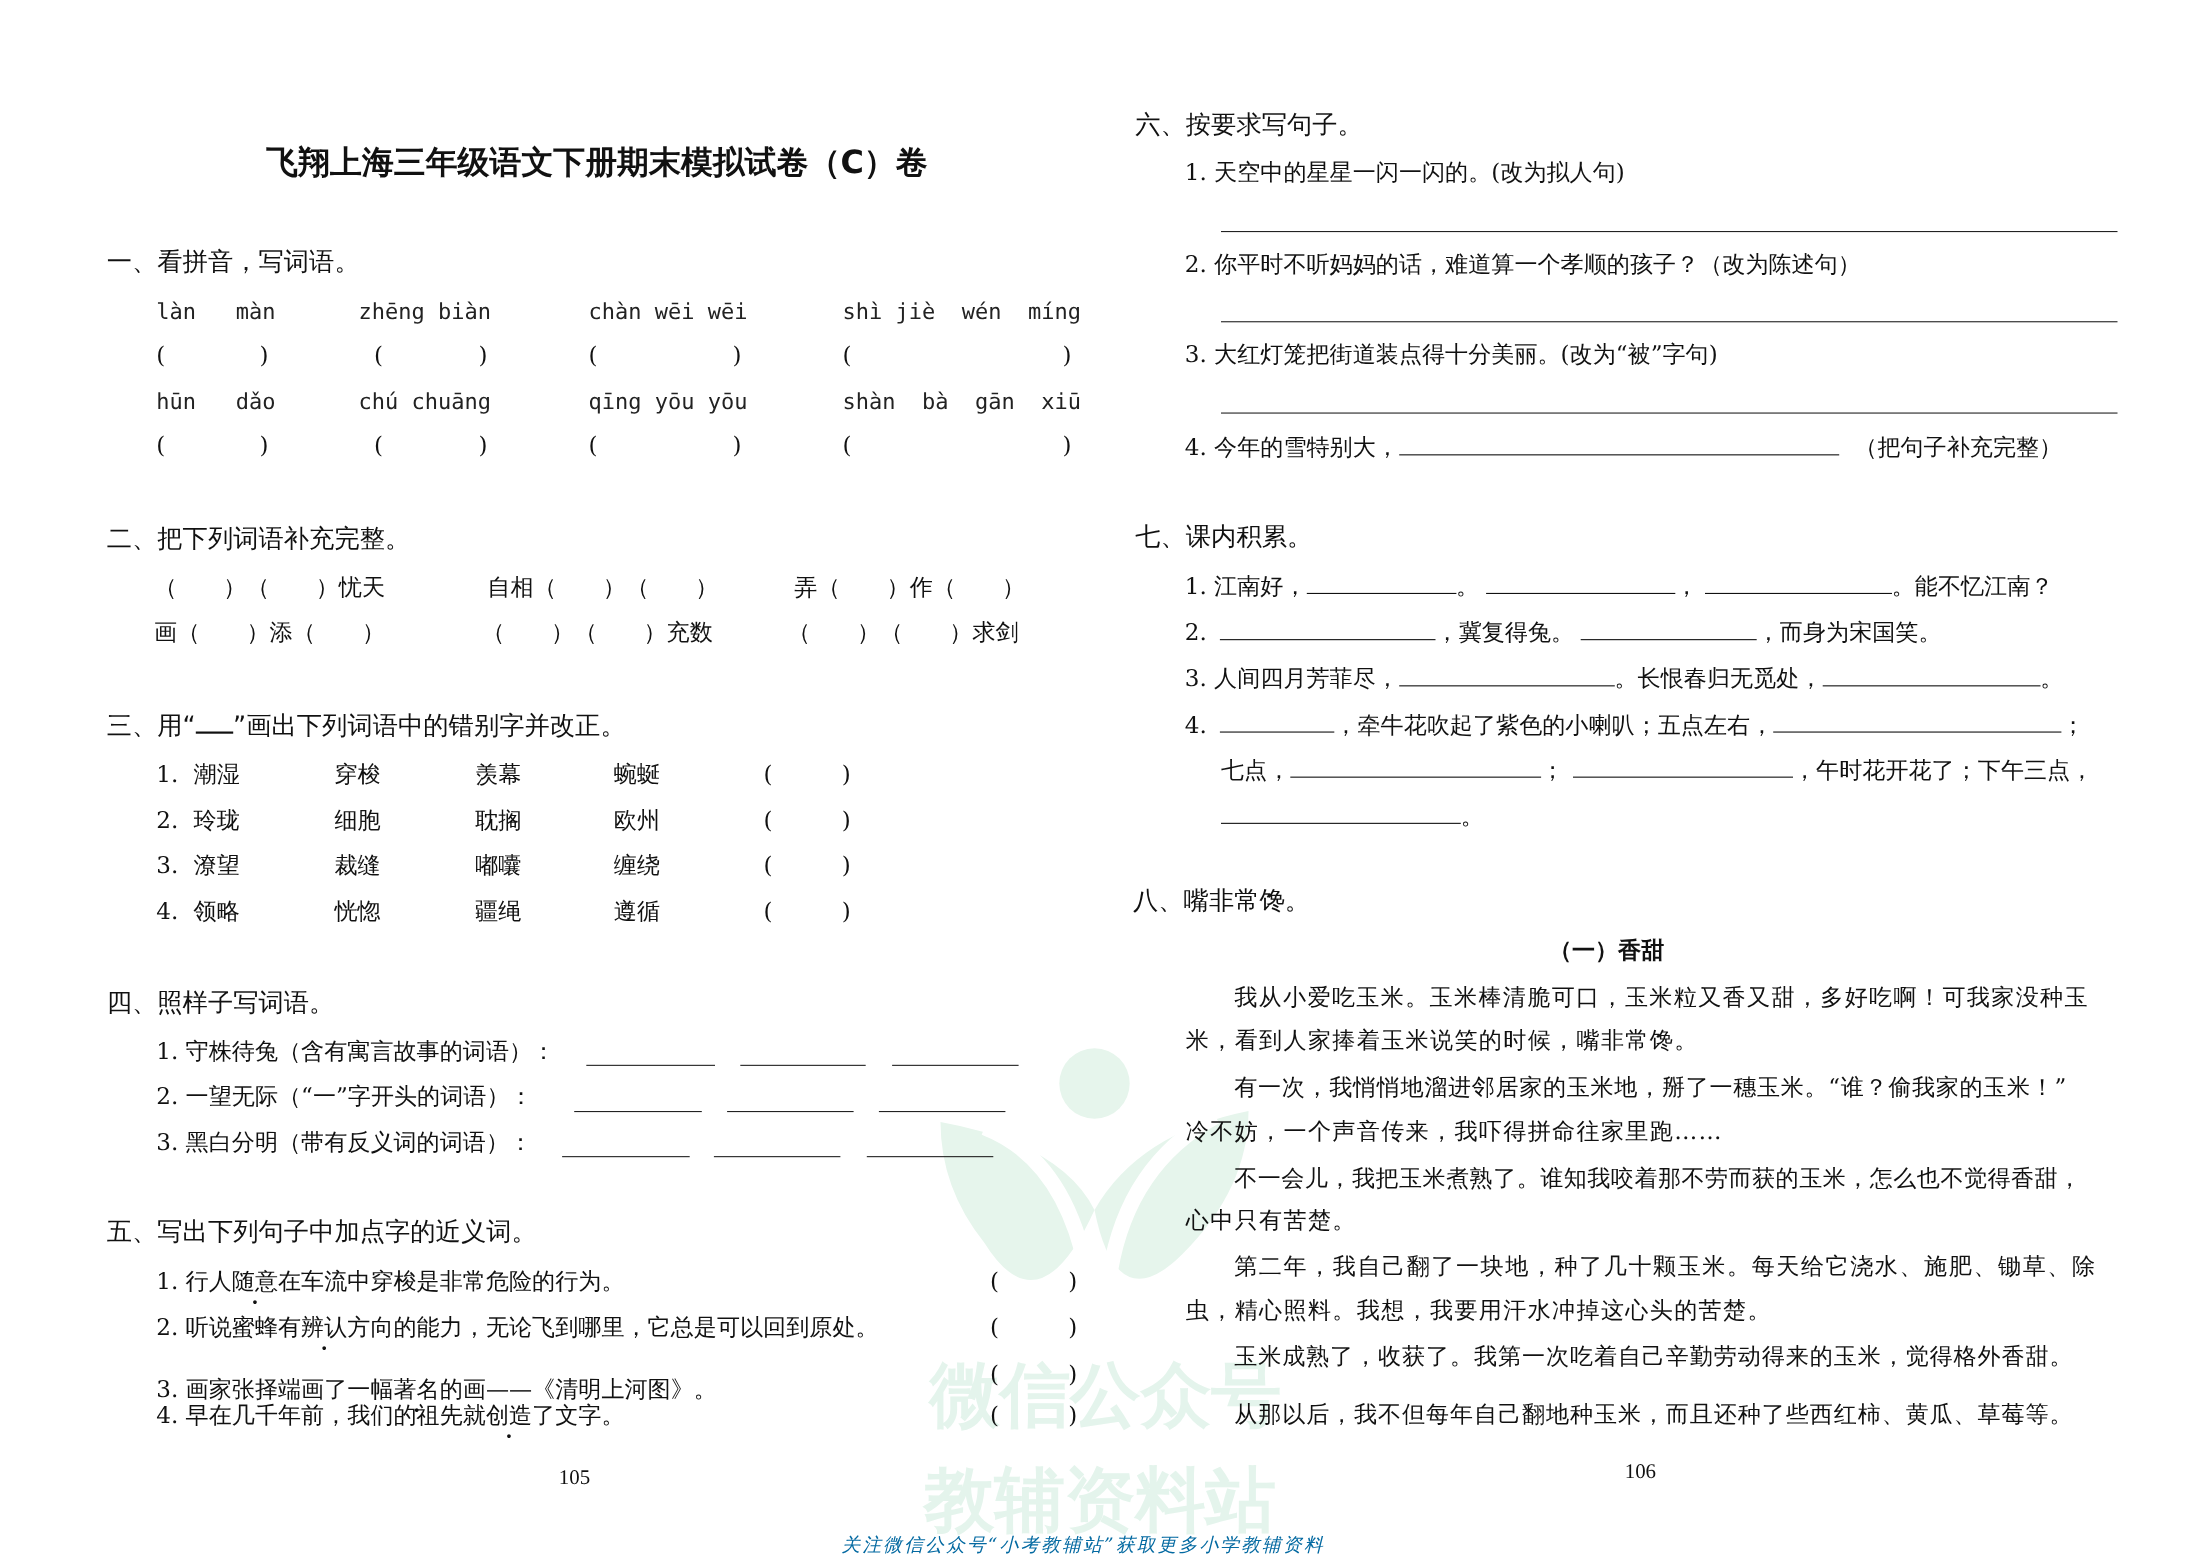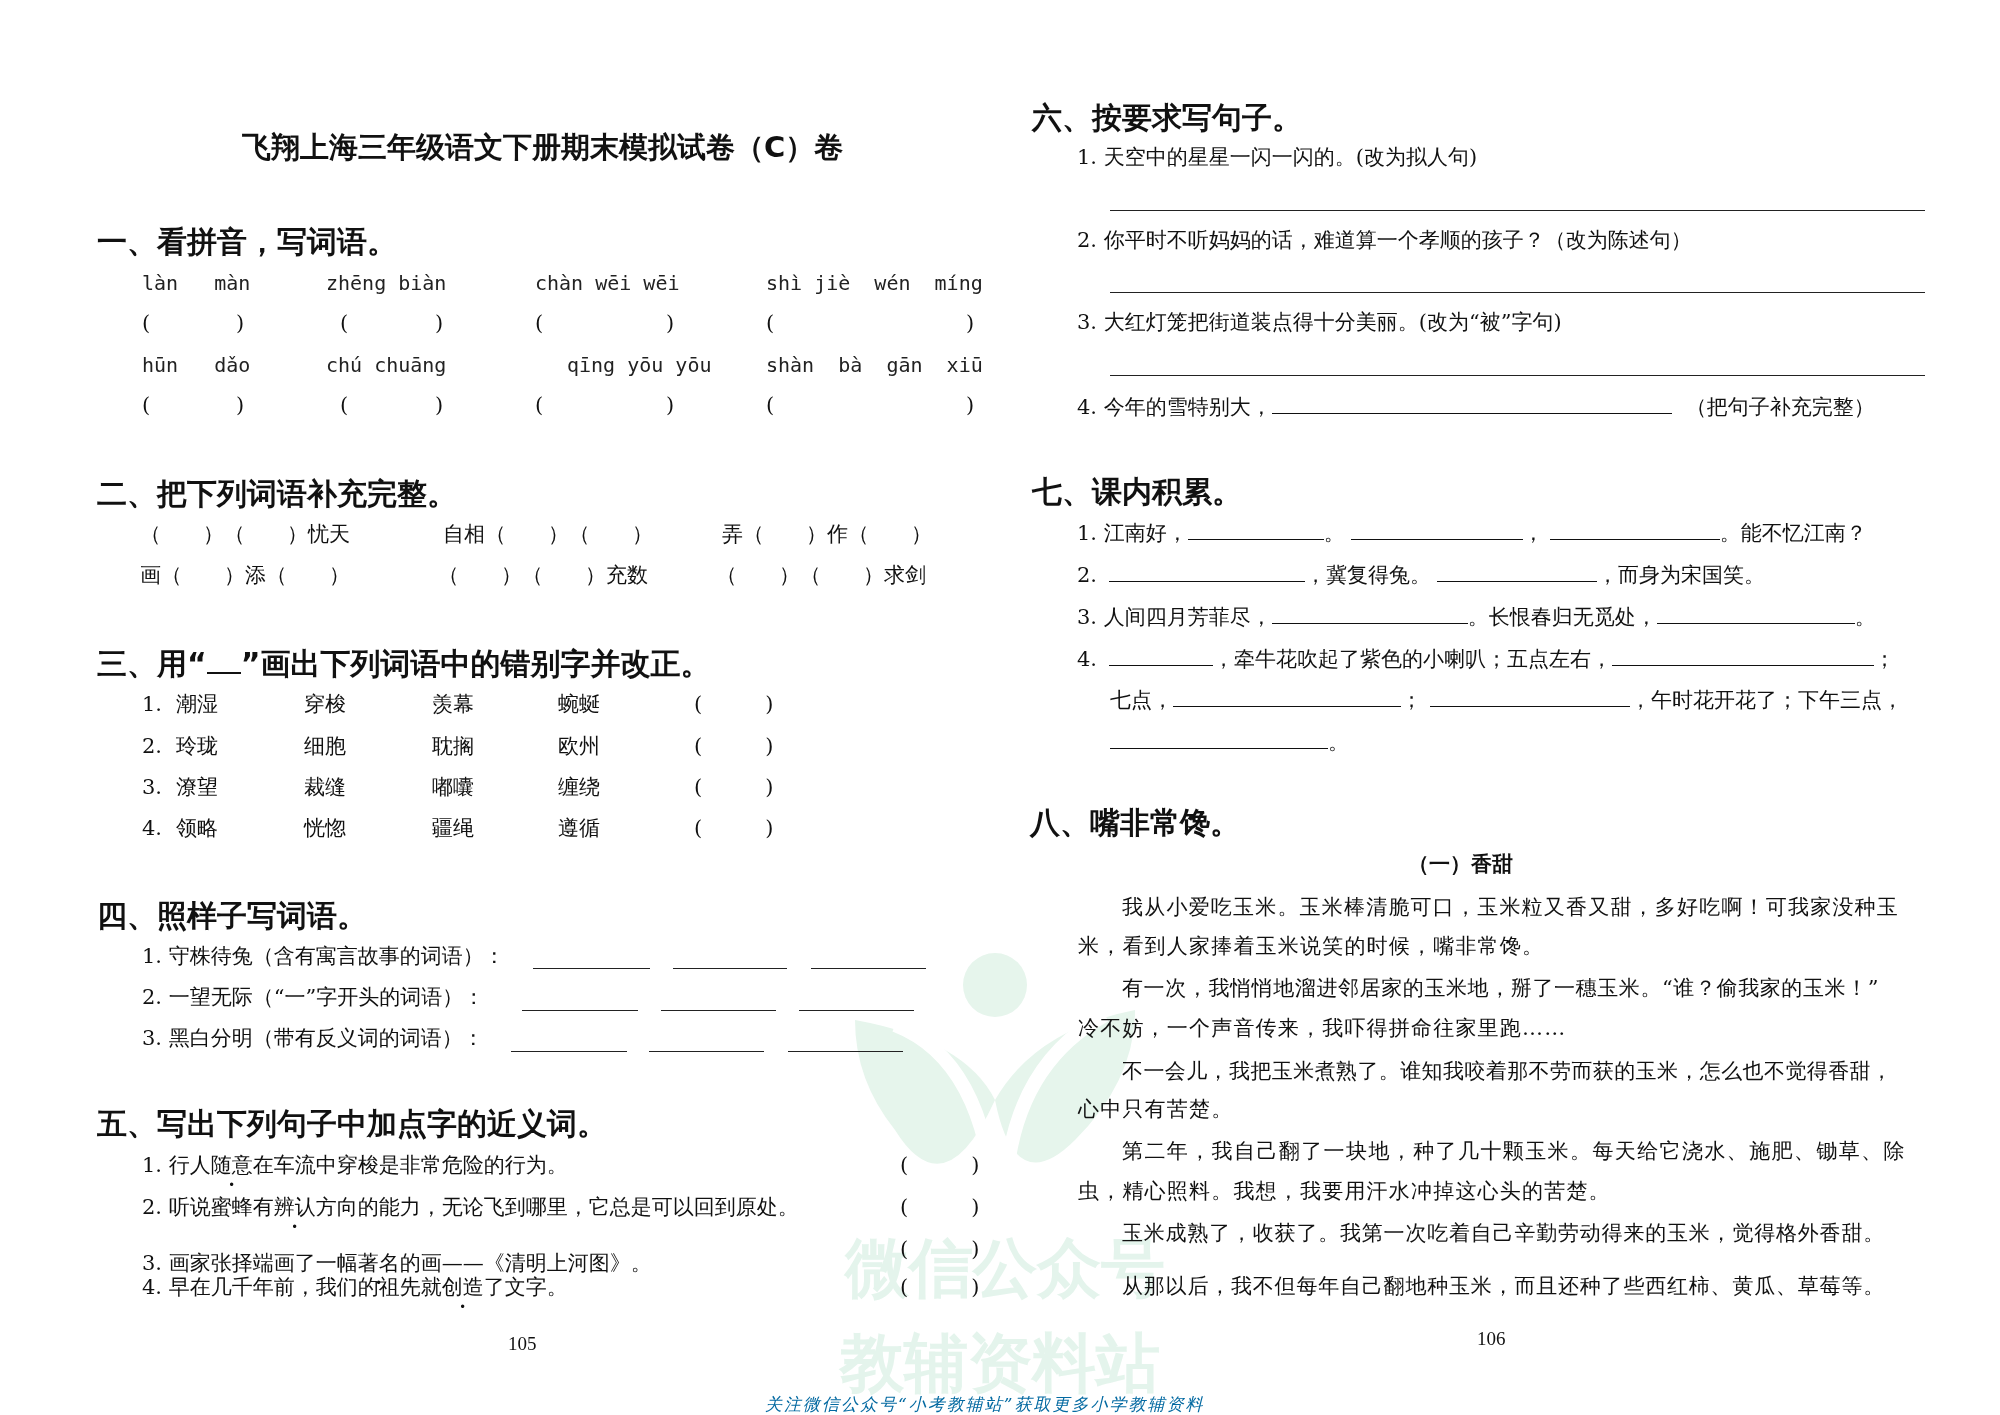--- a/index.html
+++ b/index.html
@@ -3,21 +3,21 @@
 <meta charset="utf-8">
 <style>
   html, body { margin: 0; padding: 0; }
   body {
     width: 2000px; height: 1415px; position: relative; overflow: hidden;
     background: #ffffff; color: #111;
     font-family: "DejaVu Serif", "Liberation Serif", serif;
   }
   .abs { position: absolute; white-space: nowrap; }
   .title { font-family: "DejaVu Sans", "Liberation Sans", sans-serif; font-weight: bold; font-size: 29px; letter-spacing: 0px; }
-  .h { font-family: "DejaVu Sans", "Liberation Sans", sans-serif; font-weight: bold; font-size: 30px; }
+  .h { font-family: "DejaVu Sans", "Liberation Sans", sans-serif; font-weight: normal; font-size: 23px; }
   .t { font-size: 21px; line-height: 28px; }
   .py { font-family: "DejaVu Sans Mono", "Liberation Mono", monospace; font-size: 20px; color: #222; }
   .par { font-size: 21px; }
   .blank { display: inline-block; border-bottom: 1.6px solid #111; height: 22px; vertical-align: baseline; }
   .fullline { position: absolute; height: 0; border-top: 1.6px solid #222; }
   .dot { position: relative; }
   .dot::after { content: "·"; position: absolute; left: 50%; transform: translateX(-50%); top: 18px; font-size: 18px; font-weight: bold; }
   .pageno { font-family: "Liberation Serif", serif; font-size: 19px; }
   .footer { font-family: "DejaVu Serif", serif; font-size: 17px; color: #0369a1; letter-spacing: 2px; font-style: italic; }
   .wm { position: absolute; color: #e4f4ec; font-family: "DejaVu Sans", sans-serif; font-weight: bold; }
@@ -50,21 +50,21 @@
     <div class="abs t" style="left:236px; top:309px;">)</div>
     <div class="abs t" style="left:340px; top:309px;">(</div>
     <div class="abs t" style="left:435px; top:309px;">)</div>
     <div class="abs t" style="left:535px; top:309px;">(</div>
     <div class="abs t" style="left:666px; top:309px;">)</div>
     <div class="abs t" style="left:766px; top:309px;">(</div>
     <div class="abs t" style="left:966px; top:309px;">)</div>
 
     <div class="abs py" style="left:142px; top:353px; white-space:pre;">hūn   dǎo</div>
     <div class="abs py" style="left:326px; top:353px; white-space:pre;">chú chuāng</div>
-    <div class="abs py" style="left:535px; top:353px; white-space:pre;margin-left:32px;">qīng yōu yōu</div>
+    <div class="abs py" style="left:535px; top:353px; white-space:pre;">qīng yōu yōu</div>
     <div class="abs py" style="left:766px; top:353px; white-space:pre;">shàn  bà  gān  xiū</div>
 
     <div class="abs t" style="left:142px; top:391px;">(</div>
     <div class="abs t" style="left:236px; top:391px;">)</div>
     <div class="abs t" style="left:340px; top:391px;">(</div>
     <div class="abs t" style="left:435px; top:391px;">)</div>
     <div class="abs t" style="left:535px; top:391px;">(</div>
     <div class="abs t" style="left:666px; top:391px;">)</div>
     <div class="abs t" style="left:766px; top:391px;">(</div>
     <div class="abs t" style="left:966px; top:391px;">)</div>

